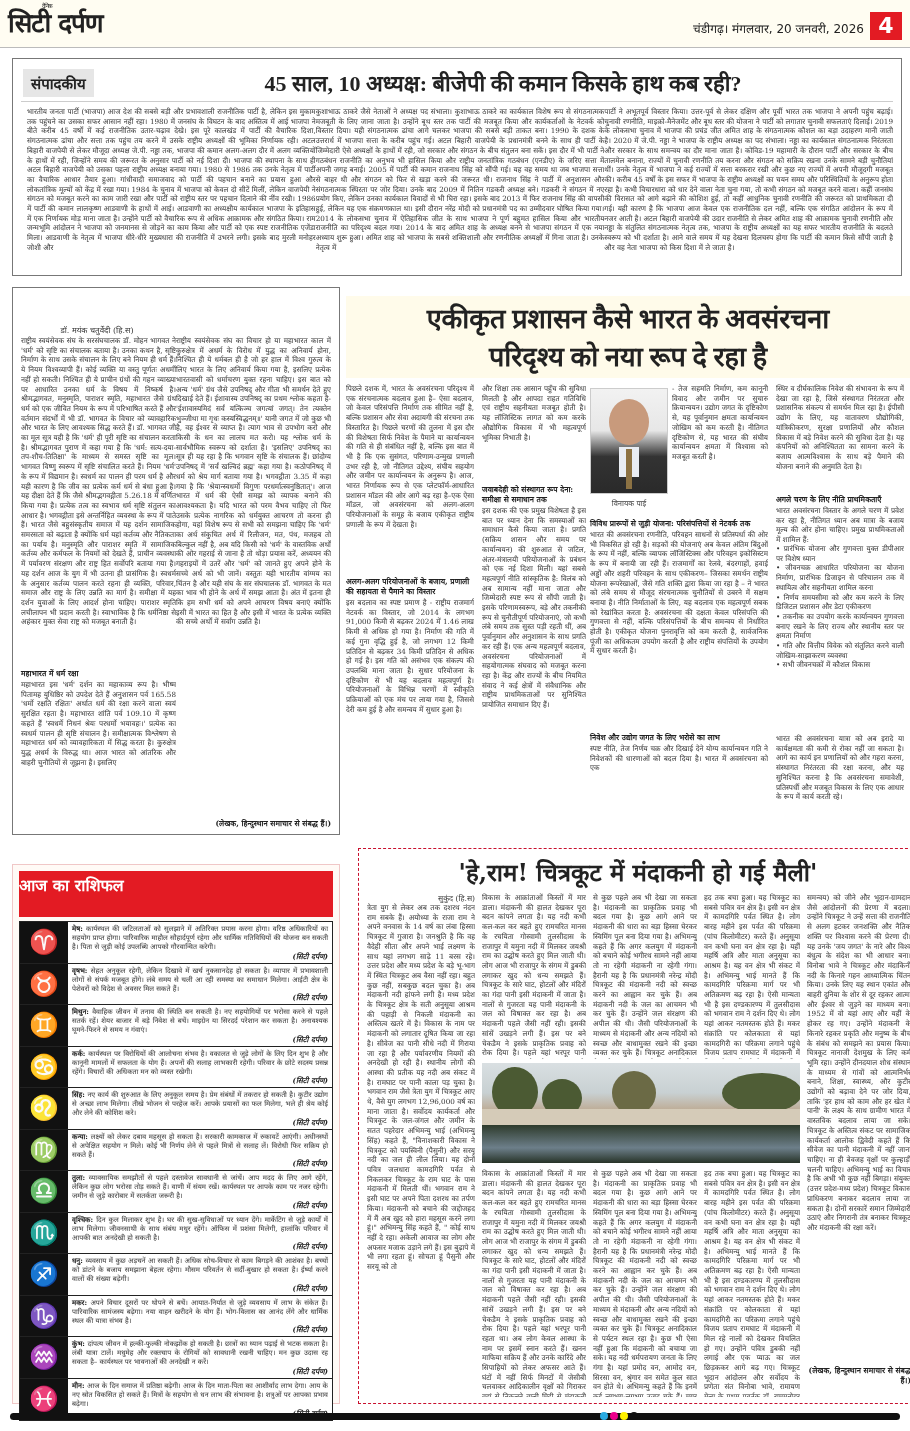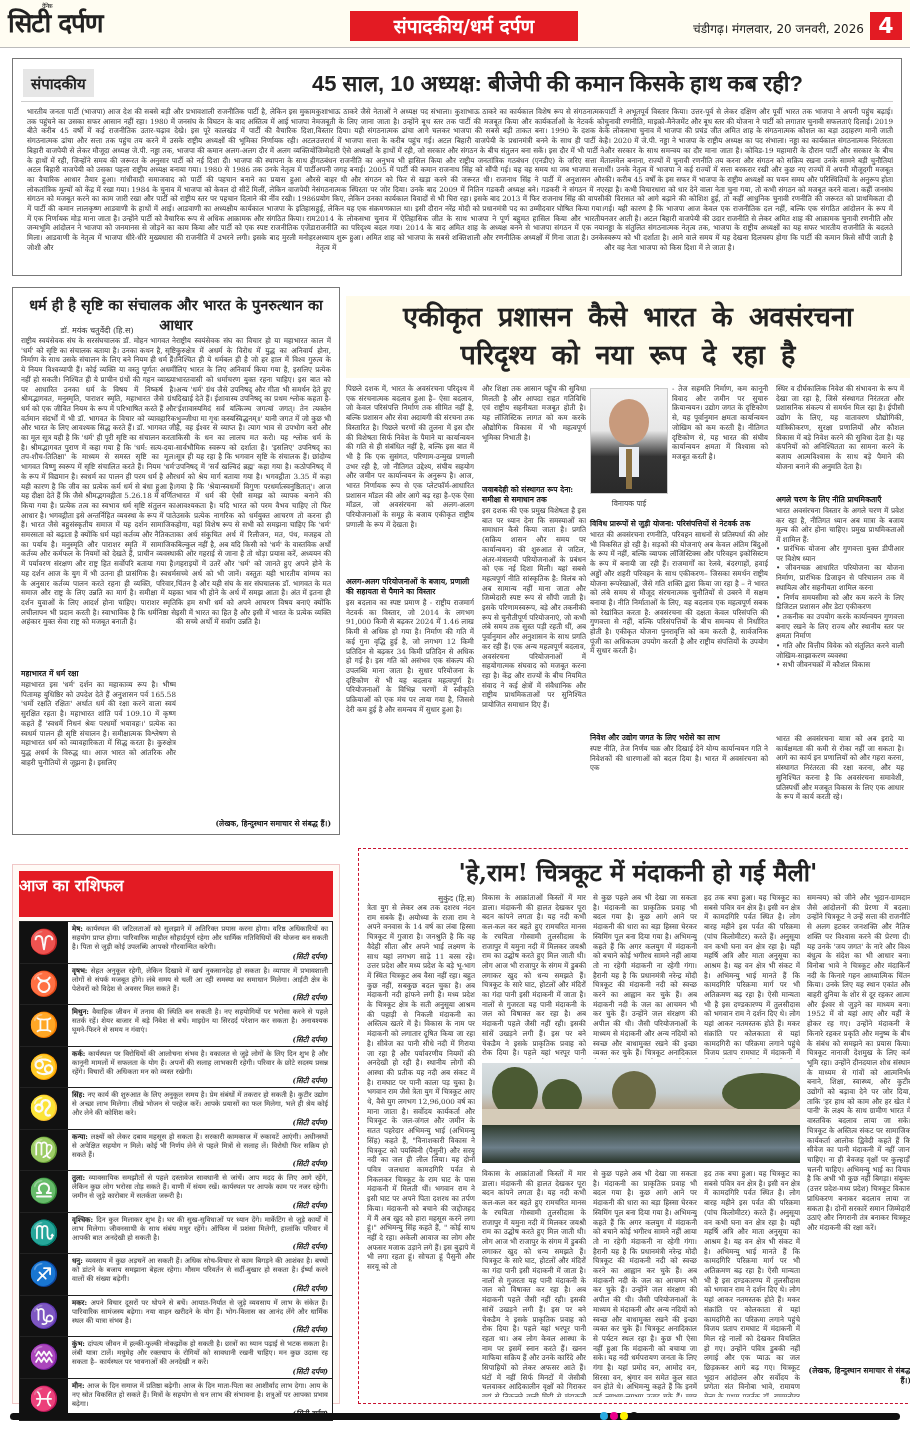--- a/index.html
+++ b/index.html
@@ -8,33 +8,33 @@
 .logo{position:absolute;left:8px;top:4px;font-family:"DejaVu Sans",sans-serif;font-weight:bold;font-size:26px;color:#222;letter-spacing:-1px}
 .logo small{position:absolute;left:34px;top:-2px;font-size:6px;font-weight:normal}
 .section-tag{position:absolute;left:350px;top:11px;width:228px;height:30px;background:#e31b23;color:#fff;font-family:"DejaVu Sans",sans-serif;font-weight:bold;font-size:19px;text-align:center;line-height:30px}
 .dateline{position:absolute;right:46px;top:20px;font-family:"DejaVu Sans",sans-serif;font-size:12px;color:#222}
 .pageno{position:absolute;right:8px;top:12px;width:32px;height:28px;background:#e31b23;color:#fff;font-family:"DejaVu Sans",sans-serif;font-weight:bold;font-size:22px;text-align:center;line-height:28px}
 .box{position:absolute;border:1.5px solid #777}
 .cols{display:flex;}
 .txt{font-size:7.2px;line-height:9.7px;text-align:justify;color:#333;overflow:hidden}
 .ed-box{left:12px;top:58px;width:890px;height:218px}
 .ed-label{position:absolute;left:10px;top:10px;background:#e6e6e6;padding:4px 8px;font-family:"DejaVu Sans",sans-serif;font-weight:bold;font-size:15px;color:#222}
-.ed-title{position:absolute;left:190px;top:8px;width:600px;font-family:Liberation Sans, sans-serif;font-weight:bold;font-size:22px;color:#222;text-align:right}
+.ed-title{position:absolute;left:190px;top:8px;width:600px;font-family:Liberation Serif, serif;font-weight:bold;font-size:22px;color:#222;text-align:center}
 .ed-rule{position:absolute;left:8px;right:8px;top:42px;height:1px;background:#ccc}
 .ed-cols{position:absolute;left:14px;top:48px;right:8px;bottom:6px}
 .ed-cols .txt{flex:1;height:160px}
 .dh-box{left:12px;top:287px;width:328px;height:548px}
 .dh-title{position:absolute;left:0;top:6px;width:100%;text-align:center;font-family:"DejaVu Sans",sans-serif;font-weight:bold;font-size:14.5px;color:#222}
 .dh-byline{position:absolute;left:8px;top:36px;width:152px;text-align:center;font-size:8px;color:#333}
 .dh-cols{position:absolute;left:8px;right:8px;top:48px;bottom:6px}
 .dh-cols .col{flex:1;display:flex;flex-direction:column}
 .dh-cols .txt{flex:1}
 .sub{font-weight:bold;font-size:7.6px;color:#222;margin:2px 0}
 .credit{font-weight:bold;font-size:7.6px;text-align:right;color:#222;margin-top:2px}
-.ia-header{position:absolute;left:346px;top:296px;width:564px;height:82px;background:#fffbea;text-align:center;font-family:Liberation Mono, monospace;font-weight:bold;font-size:27px;line-height:38px;color:#222;padding-top:4px}
+.ia-header{position:absolute;left:346px;top:296px;width:564px;height:82px;background:#fffbea;text-align:center;font-family:Liberation Serif, serif;font-weight:bold;font-size:27px;line-height:38px;color:#222;padding-top:4px}
 .ia-body{position:absolute;left:346px;top:384px;width:558px;height:450px}
 .ia-col{position:absolute;top:0;height:450px}
 .ia-photo{position:absolute;left:244px;top:4px;width:78px;height:106px;background:linear-gradient(180deg,#f2f2f2 0%,#e7e7e7 40%,#333 65%,#2a2a2a 100%);border:1px solid #ccc}
 .ia-photo .head{position:absolute;left:18px;top:10px;width:40px;height:46px;border-radius:50%;background:#c89a7c}
 .ia-photo .collar{position:absolute;left:28px;top:58px;width:20px;height:30px;background:#e9edf3}
 .ia-photo .tie{position:absolute;left:35px;top:60px;width:6px;height:40px;background:#8c7243}
 .photo-caption{position:absolute;left:244px;top:114px;width:78px;text-align:center;font-size:7.5px;color:#444}
 .rs-box{position:absolute;left:12px;top:864px;width:328px;height:540px;border:1px solid #f0c7c7;background:#fffaf6;padding:6px}
 .rs-title{height:46px;background:#e31b23;color:#fff;font-family:"DejaVu Sans",sans-serif;font-weight:bold;font-size:16px;line-height:30px}
 .rs-list{border:1.5px solid #222;margin-top:4px}
@@ -56,38 +56,36 @@
 .dots span{width:8px;height:8px;border-radius:50%;display:block}
 </style>
 </head>
 <body>
 
 <div class="topbar">
   <div class="logo">
     <small>दैनिक</small>
     <span>सिटी दर्पण</span>
   </div>
-  <div class="section-tag">संपादकीय/धर्म दर्पण</div>
   <div class="dateline">चंडीगढ़। मंगलवार, 20 जनवरी, 2026</div>
   <div class="pageno">4</div>
 </div>
 
 <div class="box ed-box">
   <div class="ed-label">संपादकीय</div>
   <div class="ed-title">45 साल, 10 अध्यक्ष: बीजेपी की कमान किसके हाथ कब रही?</div>
   <div class="ed-rule"></div>
   <div class="ed-cols cols">
     <div class="txt">भारतीय जनता पार्टी (भाजपा) आज देश की सबसे बड़ी और प्रभावशाली राजनीतिक पार्टी है, लेकिन इस मुकाम तक पहुंचने का उसका सफर आसान नहीं रहा। 1980 में जनसंघ के विघटन के बाद अस्तित्व में आई भाजपा ने बीते करीब 45 वर्षों में कई राजनीतिक उतार-चढ़ाव देखे। इस पूरे कालखंड में पार्टी की वैचारिक दिशा, संगठनात्मक ढांचा और सत्ता तक पहुंच तय करने में उसके राष्ट्रीय अध्यक्षों की भूमिका निर्णायक रही। अटल बिहारी वाजपेयी से लेकर मौजूदा अध्यक्ष जे.पी. नड्डा तक, भाजपा की कमान अलग-अलग दौर में अलग व्यक्तियों के हाथों में रही, जिन्होंने समय की जरूरत के अनुसार पार्टी को नई दिशा दी। भाजपा की स्थापना के साथ ही अटल बिहारी वाजपेयी को उसका पहला राष्ट्रीय अध्यक्ष बनाया गया। 1980 से 1986 तक उनके नेतृत्व में पार्टी का वैचारिक आधार तैयार हुआ। गांधीवादी समाजवाद को पार्टी की पहचान बनाने का प्रयास हुआ और लोकतांत्रिक मूल्यों को केंद्र में रखा गया। 1984 के चुनाव में भाजपा को केवल दो सीटें मिलीं, लेकिन वाजपेयी ने संगठन को मजबूत करने का काम जारी रखा और पार्टी को राष्ट्रीय स्तर पर पहचान दिलाने की नींव रखी। 1986 में पार्टी की कमान लालकृष्ण आडवाणी के हाथों में आई। आडवाणी का अध्यक्षीय कार्यकाल भाजपा के इतिहास में एक निर्णायक मोड़ माना जाता है। उन्होंने पार्टी को वैचारिक रूप से अधिक आक्रामक और संगठित किया। राम जन्मभूमि आंदोलन ने भाजपा को जनमानस से जोड़ने का काम किया और पार्टी को एक स्पष्ट राजनीतिक एजेंडा मिला। आडवाणी के नेतृत्व में भाजपा धीरे-धीरे मुख्यधारा की राजनीति में उभरने लगी। इसके बाद मुरली मनोहर जोशी और</div>
     <div class="txt">कुशाभाऊ ठाकरे जैसे नेताओं ने अध्यक्ष पद संभाला। कुशाभाऊ ठाकरे का कार्यकाल विशेष रूप से संगठनात्मक मजबूती के लिए जाना जाता है। उन्होंने बूथ स्तर तक पार्टी की मजबूत किया और कार्यकर्ताओं के नेटवर्क को विस्तार दिया। यही संगठनात्मक ढांचा आगे चलकर भाजपा की सबसे बड़ी ताकत बना। 1990 के दशक के उत्तरार्ध में भाजपा सत्ता के करीब पहुंच गई। अटल बिहारी वाजपेयी के प्रधानमंत्री बनने के साथ ही पार्टी के जिम्मेदारी ऐसे अध्यक्षों के हाथों में रही, जो सरकार और संगठन के बीच संतुलन बना सकें। इस दौर में भी पार्टी ने गठबंधन राजनीति का अनुभव भी हासिल किया और राष्ट्रीय जनतांत्रिक गठबंधन (एनडीए) के जरिए सत्ता में अपनी जगह बनाई। 2005 में पार्टी की कमान राजनाथ सिंह को सौंपी गई। यह वह समय था जब भाजपा सत्ता से बाहर थी और संगठन को फिर से खड़ा करने की जरूरत थी। राजनाथ सिंह ने पार्टी में अनुशासन और संगठनात्मक स्थिरता पर जोर दिया। उनके बाद 2009 में नितिन गडकरी अध्यक्ष बने। गडकरी ने संगठन में नए प्रयोग किए, लेकिन उनका कार्यकाल विवादों से भी घिरा रहा। इसके बाद 2013 में फिर राजनाथ सिंह की वापसी हुई, लेकिन यह एक संक्रमणकाल था। इसी दौरान नरेंद्र मोदी को प्रधानमंत्री पद का उम्मीदवार घोषित किया गया। 2014 के लोकसभा चुनाव में ऐतिहासिक जीत के साथ भाजपा ने पूर्ण बहुमत हासिल किया और भारतीय राजनीति का परिदृश्य बदल गया। 2014 के बाद अमित शाह के अध्यक्ष बनने से भाजपा संगठन में एक नया अध्याय शुरू हुआ। अमित शाह को भाजपा के सबसे शक्तिशाली और रणनीतिक अध्यक्षों में गिना जाता है। उनके नेतृत्व में</div>
     <div class="txt">पार्टी ने अभूतपूर्व विस्तार किया। उत्तर-पूर्व से लेकर दक्षिण और पूर्वी भारत तक भाजपा ने अपनी पहुंच बढ़ाई। चुनावी रणनीति, माइक्रो-मैनेजमेंट और बूथ स्तर की योजना ने पार्टी को लगातार चुनावी सफलताएं दिलाईं। 2019 के लोकसभा चुनाव में भाजपा की प्रचंड जीत अमित शाह के संगठनात्मक कौशल का बड़ा उदाहरण मानी जाती है। 2020 में जे.पी. नड्डा ने भाजपा के राष्ट्रीय अध्यक्ष का पद संभाला। नड्डा का कार्यकाल संगठनात्मक निरंतरता और सरकार के साथ समन्वय का दौर माना जाता है। कोविड-19 महामारी के दौरान पार्टी और सरकार के बीच तालमेल बनाना, राज्यों में चुनावी रणनीति तय करना और संगठन को सक्रिय रखना उनके सामने बड़ी चुनौतियां थीं। उनके नेतृत्व में भाजपा ने कई राज्यों में सत्ता बरकरार रखी और कुछ नए राज्यों में अपनी मौजूदगी मजबूत की। करीब 45 वर्षों के इस सफर में भाजपा के राष्ट्रीय अध्यक्षों का चयन समय और परिस्थितियों के अनुरूप होता रहा है। कभी विचारधारा को धार देने वाला नेता चुना गया, तो कभी संगठन को मजबूत करने वाला। कहीं जनसंघ की विरासत को आगे बढ़ाने की कोशिश हुई, तो कहीं आधुनिक चुनावी रणनीति की जरूरत को प्राथमिकता दी गई। यही कारण है कि भाजपा आज केवल एक राजनीतिक दल नहीं, बल्कि एक संगठित आंदोलन के रूप में नजर आती है। अटल बिहारी वाजपेयी की उदार राजनीति से लेकर अमित शाह की आक्रामक चुनावी रणनीति और नड्डा के संतुलित संगठनात्मक नेतृत्व तक, भाजपा के राष्ट्रीय अध्यक्षों का यह सफर भारतीय राजनीति के बदलते स्वरूप को भी दर्शाता है। आने वाले समय में यह देखना दिलचस्प होगा कि पार्टी की कमान किसे सौंपी जाती है और वह नेता भाजपा को किस दिशा में ले जाता है।</div>
   </div>
 </div>
 
 <div class="box dh-box">
-  <div class="dh-title">धर्म ही है सृष्टि का संचालक और भारत के पुनरुत्थान का आधार</div>
   <div class="dh-byline">डॉ. मयंक चतुर्वेदी (हि.स)</div>
   <div class="dh-cols cols">
     <div class="col">
       <div class="txt" style="flex:0 0 auto;height:330px">राष्ट्रीय स्वयंसेवक संघ के सरसंघचालक डॉ. मोहन भागवत ने 'धर्म' को सृष्टि का संचालक बताया है। उनका कथन है, सृष्टि निर्माण के साथ उसके संचालन के लिए बने नियम ही धर्म हैं। ये नियम विश्वव्यापी हैं। कोई व्यक्ति या वस्तु पूर्णतः अधर्मी नहीं हो सकती। निश्चित ही ये प्राचीन ग्रंथों की गहन व्याख्या पर आधारित उनका धर्म के विषय में निष्कर्ष है। श्रीमद्भागवत, मनुस्मृति, पाराशर स्मृति, महाभारत जैसे ग्रंथ धर्म को एक जीवित नियम के रूप में परिभाषित करते हैं और वर्तमान संदर्भों में भी डॉ. भागवत के विचार को व्यावहारिक और भारत के लिए आवश्यक सिद्ध करते हैं। डॉ. भागवत जी का मूल सूत्र यही है कि 'धर्म' ही पूरी सृष्टि का संचालन करता है। श्रीमद्भागवत पुराण में कहा गया है कि 'धर्म: सत्य-दया-तप-शौच-तितिक्षा' के माध्यम से समस्त सृष्टि का मूल। भागवत विष्णु स्वरूप में सृष्टि संचालित करते हैं। नियम 'धर्म' के रूप में विद्यमान है। स्वधर्म का पालन ही परम धर्म है और यही कारण है कि जीव का प्रत्येक कर्म धर्म से बंधा हुआ है। यह दीक्षा देते हैं कि जैसे श्रीमद्भगवद्गीता 5.26.18 में वर्णित किया गया है। प्रत्येक तत्व का स्वभाव धर्म सृष्टि संतुलन का आधार है। भगवद्गीता इसे अन्तर्निहित व्यवस्था के रूप में पाते हैं। भारत जैसे बहुसंस्कृतीय समाज में यह दर्शन सामाजिक समरसता को बढ़ाता है क्योंकि धर्म यहां कर्तव्य और नैतिकता का पर्याय है। मनुस्मृति और पाराशर स्मृति में सामाजिक कर्तव्य और कर्मफल के नियमों को देखते हैं, प्राचीन व्यवस्था में पर्यावरण संरक्षण और राष्ट्र हित सर्वोपरि बताया गया है। यह दर्शन आज के युग में भी उतना ही प्रासंगिक है। स्वधर्म के अनुसार कर्तव्य पालन करते रहना ही व्यक्ति, परिवार, समाज और राष्ट्र के लिए उन्नति का मार्ग है। समीक्षा में यह दर्शन युवाओं के लिए आदर्श होना चाहिए। पाराशर स्मृति लचीलापन भी प्रदान करती है। स्वाभाविक है कि धर्मनिष्ठा से अहंकार मुक्त सेवा राष्ट्र को मजबूत बनाती है।</div>
       <div class="sub">महाभारत में धर्म रक्षा</div>
       <div class="txt">महाभारत इस 'धर्म' दर्शन का महाकाव्य रूप है। भीष्म पितामह युधिष्ठिर को उपदेश देते हैं अनुशासन पर्व 165.58 'धर्मो रक्षति रक्षितः' अर्थात धर्म की रक्षा करने वाला स्वयं सुरक्षित रहता है। महाभारत शांति पर्व 109.10 में कृष्ण कहते हैं 'स्वधर्मे निधनं श्रेयः परधर्मो भयावहः।' प्रत्येक का स्वधर्म पालन ही सृष्टि संचालन है। समीक्षात्मक विश्लेषण से महाभारत धर्म को व्यावहारिकता में सिद्ध करता है। कुरुक्षेत्र युद्ध अधर्म के विरुद्ध था। आज भारत को आंतरिक और बाहरी चुनौतियों से जूझना है। इसलिए</div>
     </div>
     <div class="col">
       <div class="txt">राष्ट्रीय स्वयंसेवक संघ का विचार हो या महाभारत काल में कुरुक्षेत्र में अधर्म के विरोध में युद्ध का अनिवार्य होना, निश्चित ही ये धर्मबल ही है जो हर हाल में विश्व गुरुत्व के लिए भारत के लिए अनिवार्य किया गया है, इसलिए प्रत्येक भारतवासी को धर्माचरण युक्त रहना चाहिए। इस बात को अन्य 'धर्म' ग्रंथ जैसे उपनिषद् और गीता भी समर्थन देते हुए दिखाई देते हैं। ईशावास्य उपनिषद् का प्रथम श्लोक कहता है- 'ईशावास्यमिदं सर्वं यत्किञ्च जगत्यां जगत्। तेन त्यक्तेन भुञ्जीथा मा गृधः कस्यस्विद्धनम्॥' यानी जगत में जो कुछ भी है, वह ईश्वर से व्याप्त है। त्याग भाव से उपभोग करो और किसी के धन का लालच मत करो। यह श्लोक धर्म के सार्वभौमिक स्वरूप को दर्शाता है। 'इसलिए' उपनिषद् का सूत्र ही यह रहा है कि भगवान सृष्टि के संचालक हैं। छांदोग्य उपनिषद् में 'सर्वं खल्विदं ब्रह्म' कहा गया है। कठोपनिषद् में धर्म को श्रेय मार्ग बताया गया है। भगवद्गीता 3.35 में कहा गया है कि 'श्रेयान्स्वधर्मो विगुणः परधर्मात्स्वनुष्ठितात्'। आज भारत में धर्म की ऐसी समझ को व्यापक बनाने की आवश्यकता है। यदि भारत को परम वैभव चाहिए तो फिर उसके प्रत्येक नागरिक को धर्मयुक्त आचरण तो करना ही होगा, यहां विशेष रूप से सभी को समझना चाहिए कि 'धर्म' का अर्थ संकुचित अर्थ में रिलीजन, मत, पंथ, मजहब तो बिल्कुल नहीं है, अब यदि किसी को 'धर्म' के वास्तविक अर्थों की ओर गहराई से जाना है तो थोड़ा प्रयास करें, अध्ययन की गहराइयों में उतरें और 'धर्म' को जानते हुए अपने होने के सच्चे अर्थ को भी जानें। वस्तुतः यही भारतीय वांग्मय का चिंतन है और यही संघ के सर संघचालक डॉ. भागवत के मत का भाव भी होने के अर्थ में समझ आता है। अंत में इतना ही कि हम सभी धर्म को अपने आचरण विषय बनाएं क्योंकि इसी में भारत का हित है और इसी में भारत के प्रत्येक व्यक्ति की सच्चे अर्थों में सर्वांग उन्नति है।</div>
       <div class="credit">(लेखक, हिन्दुस्थान समाचार से संबद्ध हैं।)</div>

